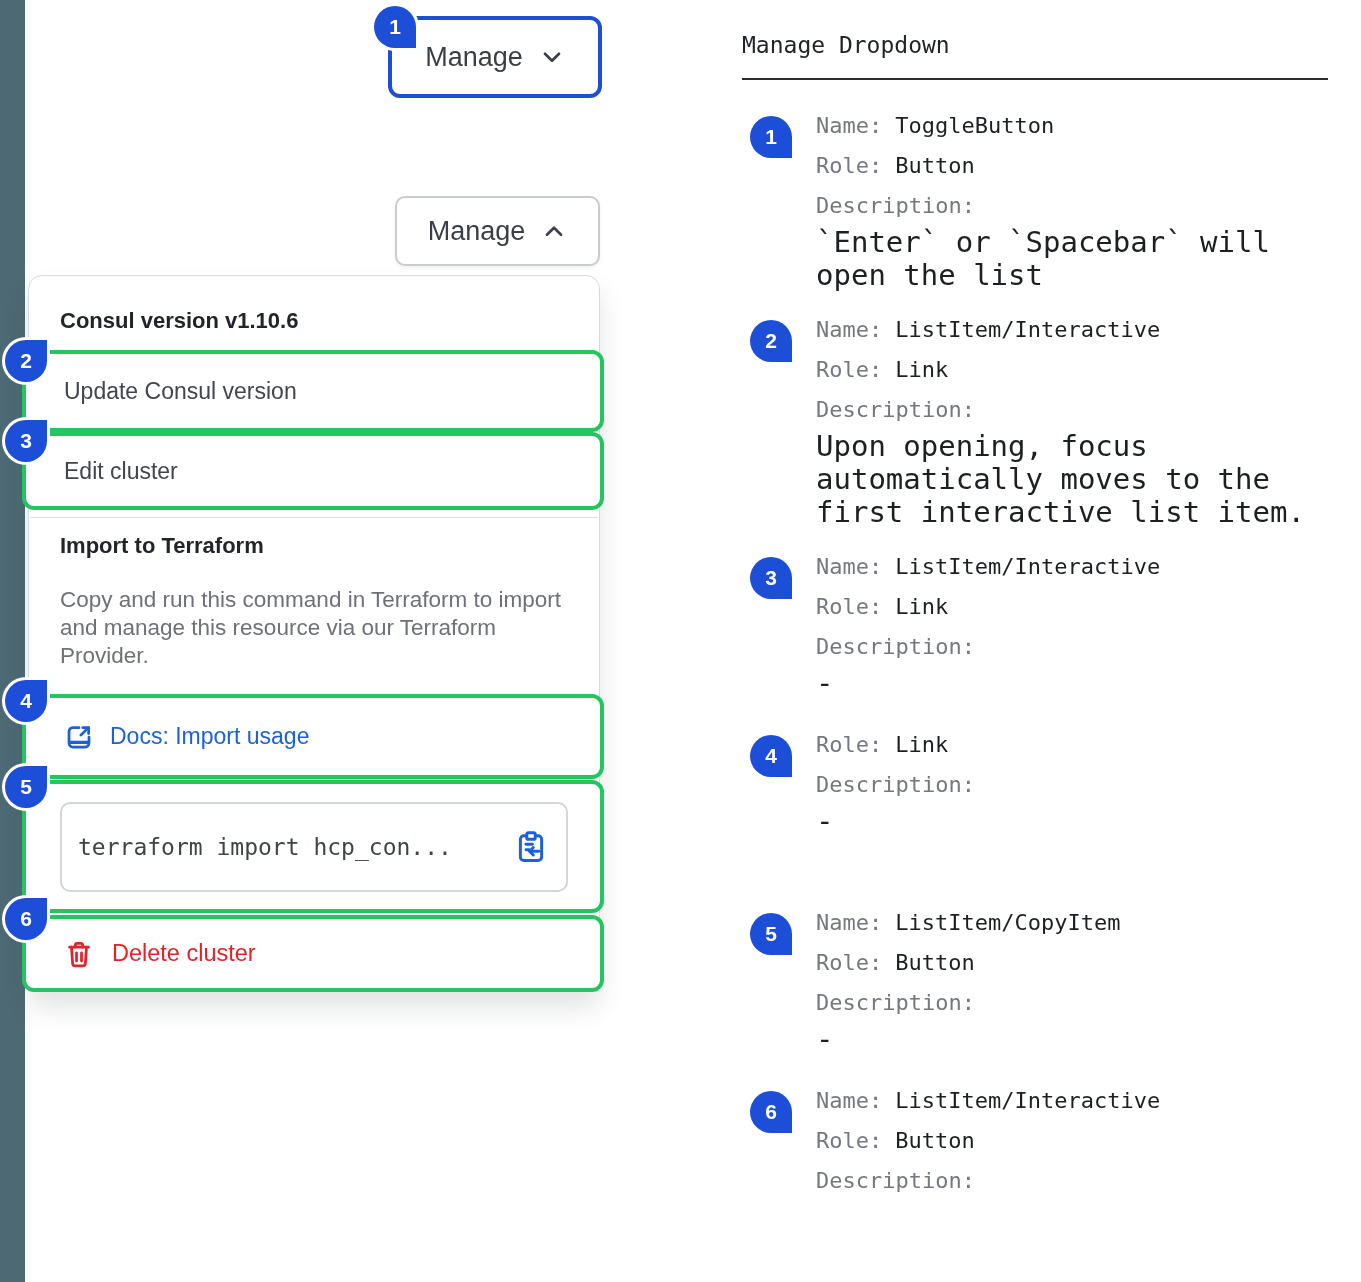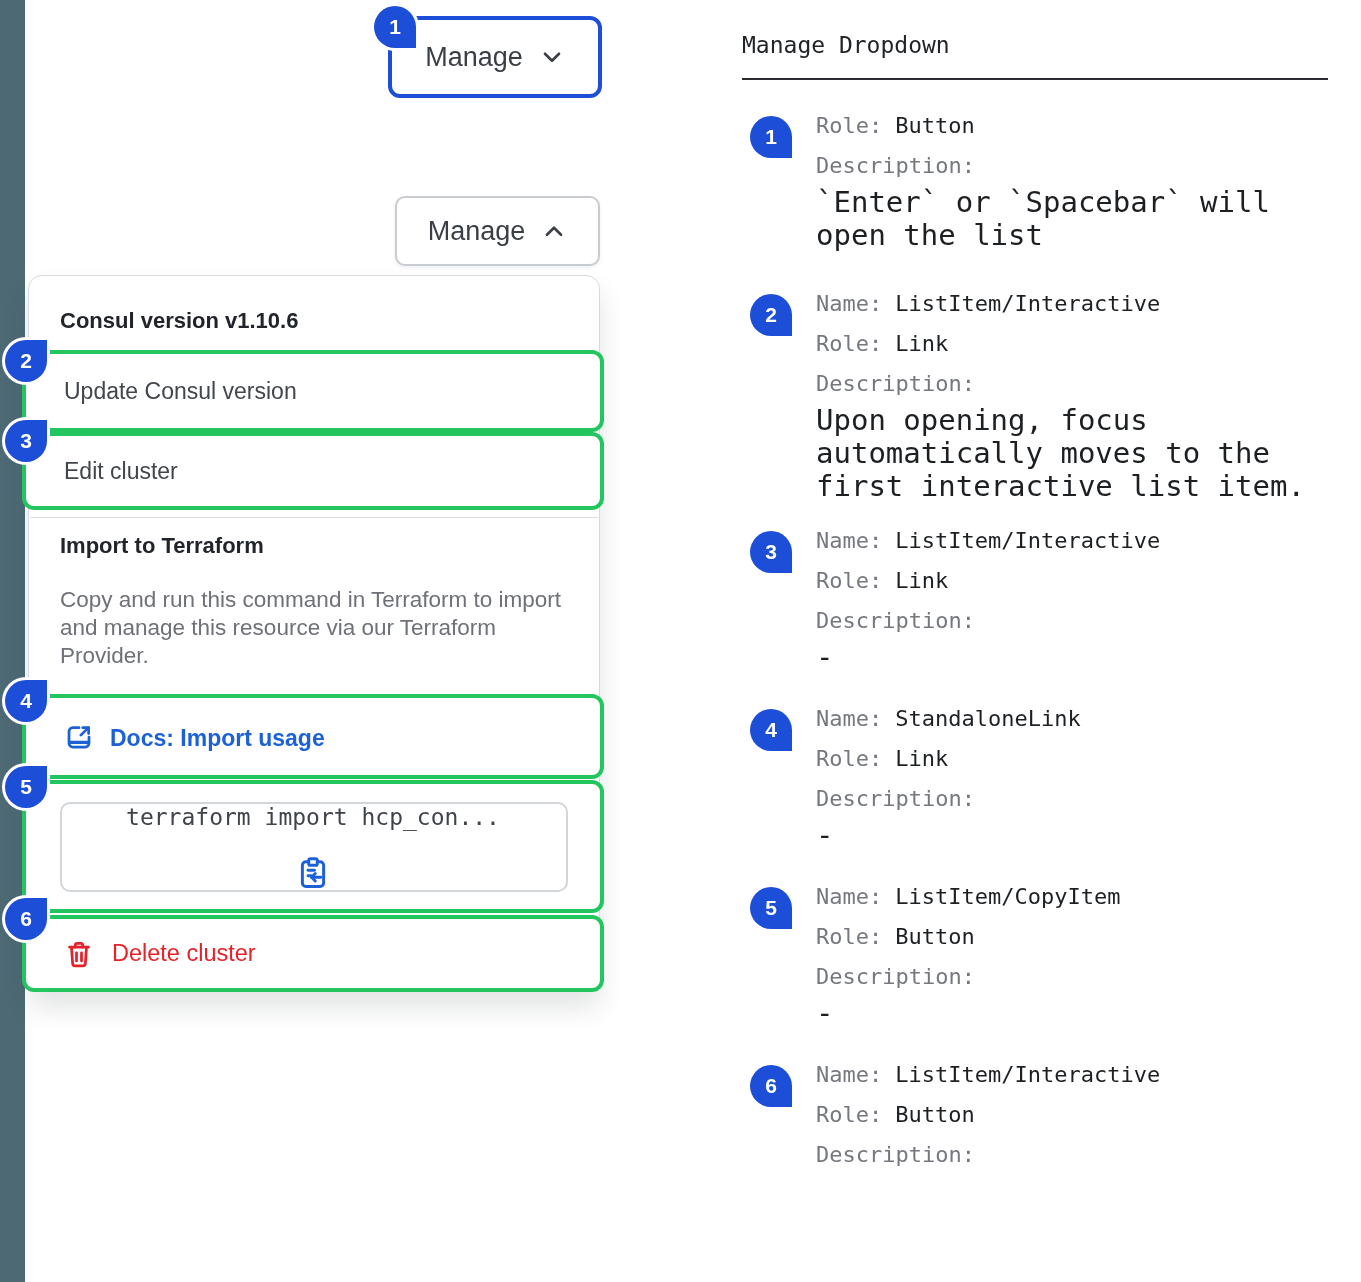--- a/index.html
+++ b/index.html
@@ -51,31 +51,31 @@
     color:#6e7177; z-index:8;
   }
 
   
   .abox {
     left:22px; width:582px; background:#fff;
     border:4px solid #22c55e; border-radius:12px; z-index:20;
     display:flex; align-items:center; padding:0 24px 0 38px;
   }
   .abox-plain { font-size:23px; color:#42464d; }
-  .menu-link { display:flex; align-items:flex-end; gap:16px; color:#1c61d8;
-               font-size:23px; font-weight:700; cursor:pointer; }
+  .menu-link { display:flex; align-items:center; gap:16px; color:#1c61d8;
+               font-size:23px; font-weight:400; cursor:pointer; }
   .menu-danger { display:flex; align-items:center; gap:18px; color:#e5222a;
                  font-size:23.5px; font-weight:500; cursor:pointer; }
   .icon24 { width:30px; height:30px; }
 
   
   .code-block {
     width:508px; height:90px; border:2px solid #d2d5d9; border-radius:10px;
     display:flex; align-items:center; justify-content:space-between;
-    padding:0 18px 0 16px; background:#fff;flex-direction:column;
+    padding:0 18px 0 16px; background:#fff;
   }
   .code-text { font-family:"DejaVu Sans Mono", monospace; font-size:23px; color:#3f434a; }
   .copy-icon { width:34px; height:34px; color:#1c61d8; cursor:pointer; }
 
   
   .spec-col { left:742px; top:28px; width:586px; z-index:4;
               font-family:"DejaVu Sans Mono", monospace; color:#1e2124; }
   .spec-title { font-size:23px; line-height:34px; color:#212428; font-weight:400; }
   .spec-divider { margin-top:16px; border:none; border-top:2px solid #2a2c30; width:100%; }
   .spec-list { margin-top:26px; }
@@ -167,20 +167,21 @@
 <div class="abs badge badge-tail-tr badge-ring" style="left:5px; top:898px;">6</div>
 
 <div class="abs spec-col">
   <div class="spec-title">Manage Dropdown</div>
   <hr class="spec-divider">
 
   <div class="spec-list">
 
     <div class="spec-item">
       <div class="badge badge-tail-br">1</div>
+      <div class="spec-row"><span class="spec-lbl">Name:</span><span class="spec-val">ToggleButton</span></div>
       <div class="spec-row"><span class="spec-lbl">Role:</span><span class="spec-val">Button</span></div>
       <div class="spec-row"><span class="spec-lbl">Description:</span></div>
       <div class="spec-desc">`Enter` or `Spacebar` will open the list</div>
     </div>
 
     <div class="spec-item">
       <div class="badge badge-tail-br">2</div>
       <div class="spec-row"><span class="spec-lbl">Name:</span><span class="spec-val">ListItem/Interactive</span></div>
       <div class="spec-row"><span class="spec-lbl">Role:</span><span class="spec-val">Link</span></div>
       <div class="spec-row"><span class="spec-lbl">Description:</span></div>
@@ -190,21 +191,20 @@
     <div class="spec-item">
       <div class="badge badge-tail-br">3</div>
       <div class="spec-row"><span class="spec-lbl">Name:</span><span class="spec-val">ListItem/Interactive</span></div>
       <div class="spec-row"><span class="spec-lbl">Role:</span><span class="spec-val">Link</span></div>
       <div class="spec-row"><span class="spec-lbl">Description:</span></div>
       <div class="spec-desc">-</div>
     </div>
 
     <div class="spec-item">
       <div class="badge badge-tail-br">4</div>
-      <div class="spec-row"><span class="spec-lbl">Name:</span><span class="spec-val">StandaloneLink</span></div>
       <div class="spec-row"><span class="spec-lbl">Role:</span><span class="spec-val">Link</span></div>
       <div class="spec-row"><span class="spec-lbl">Description:</span></div>
       <div class="spec-desc">-</div>
     </div>
 
     <div class="spec-item">
       <div class="badge badge-tail-br">5</div>
       <div class="spec-row"><span class="spec-lbl">Name:</span><span class="spec-val">ListItem/CopyItem</span></div>
       <div class="spec-row"><span class="spec-lbl">Role:</span><span class="spec-val">Button</span></div>
       <div class="spec-row"><span class="spec-lbl">Description:</span></div>

